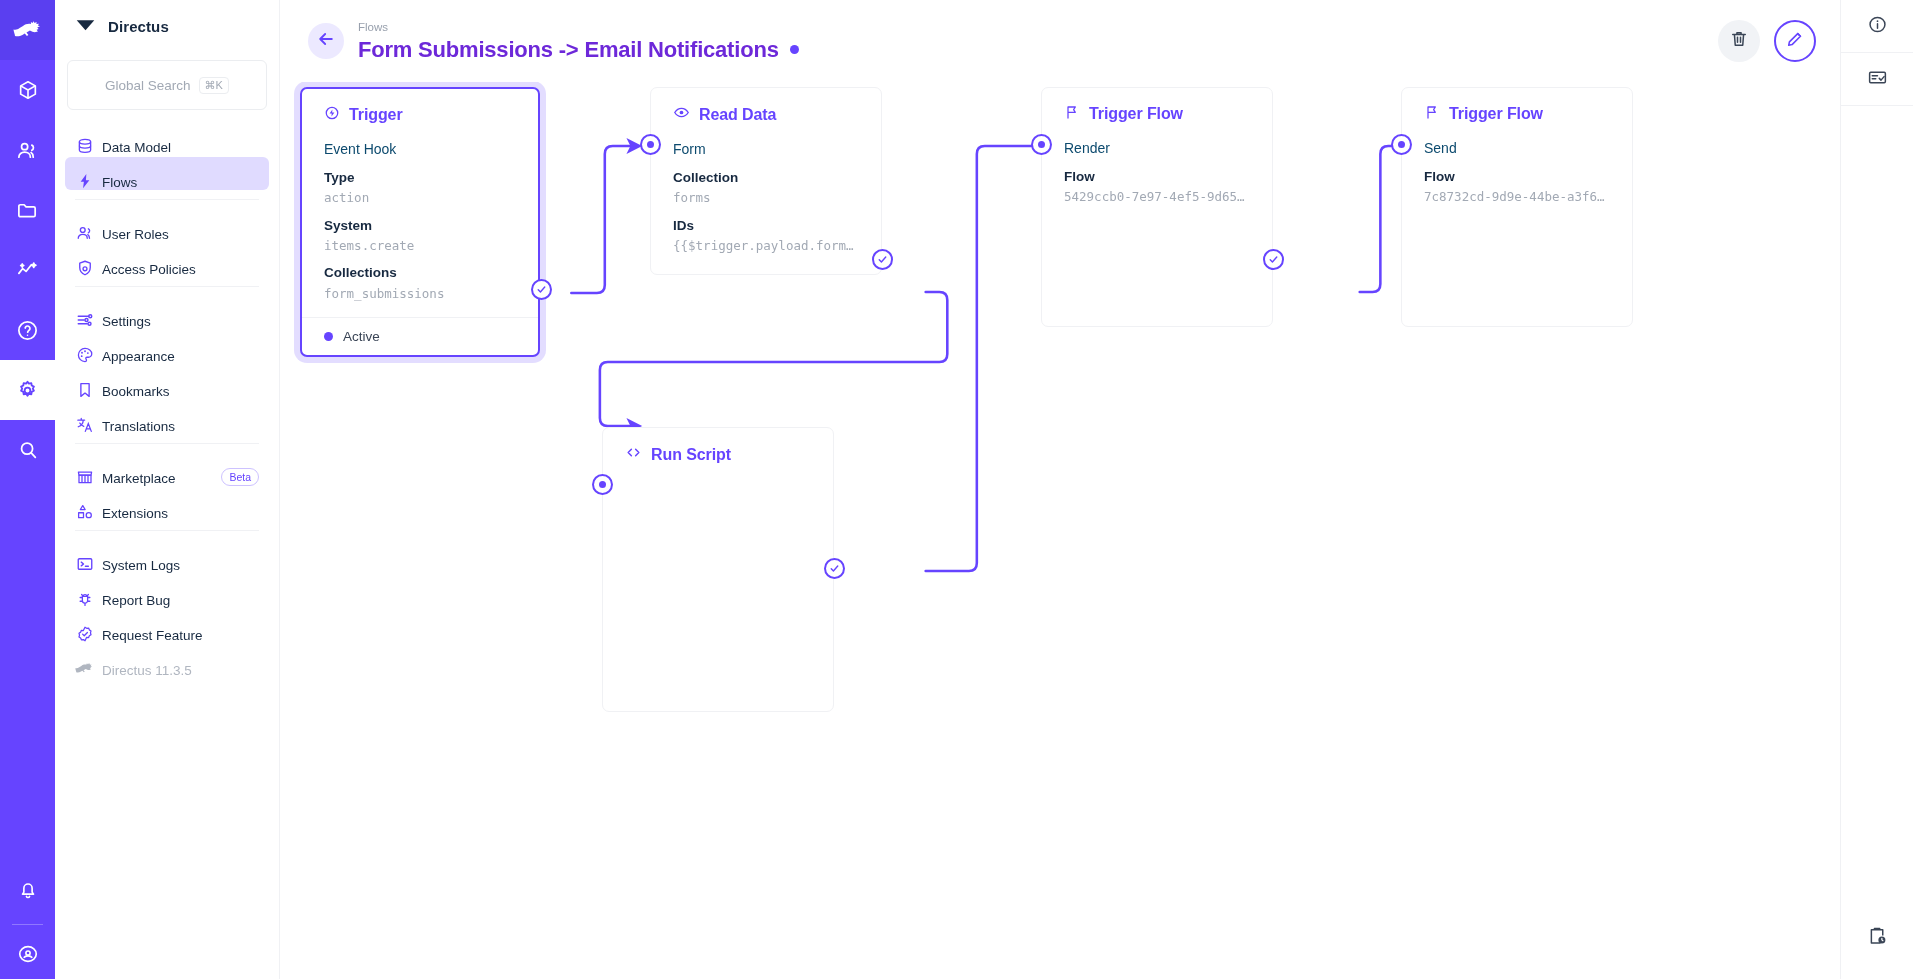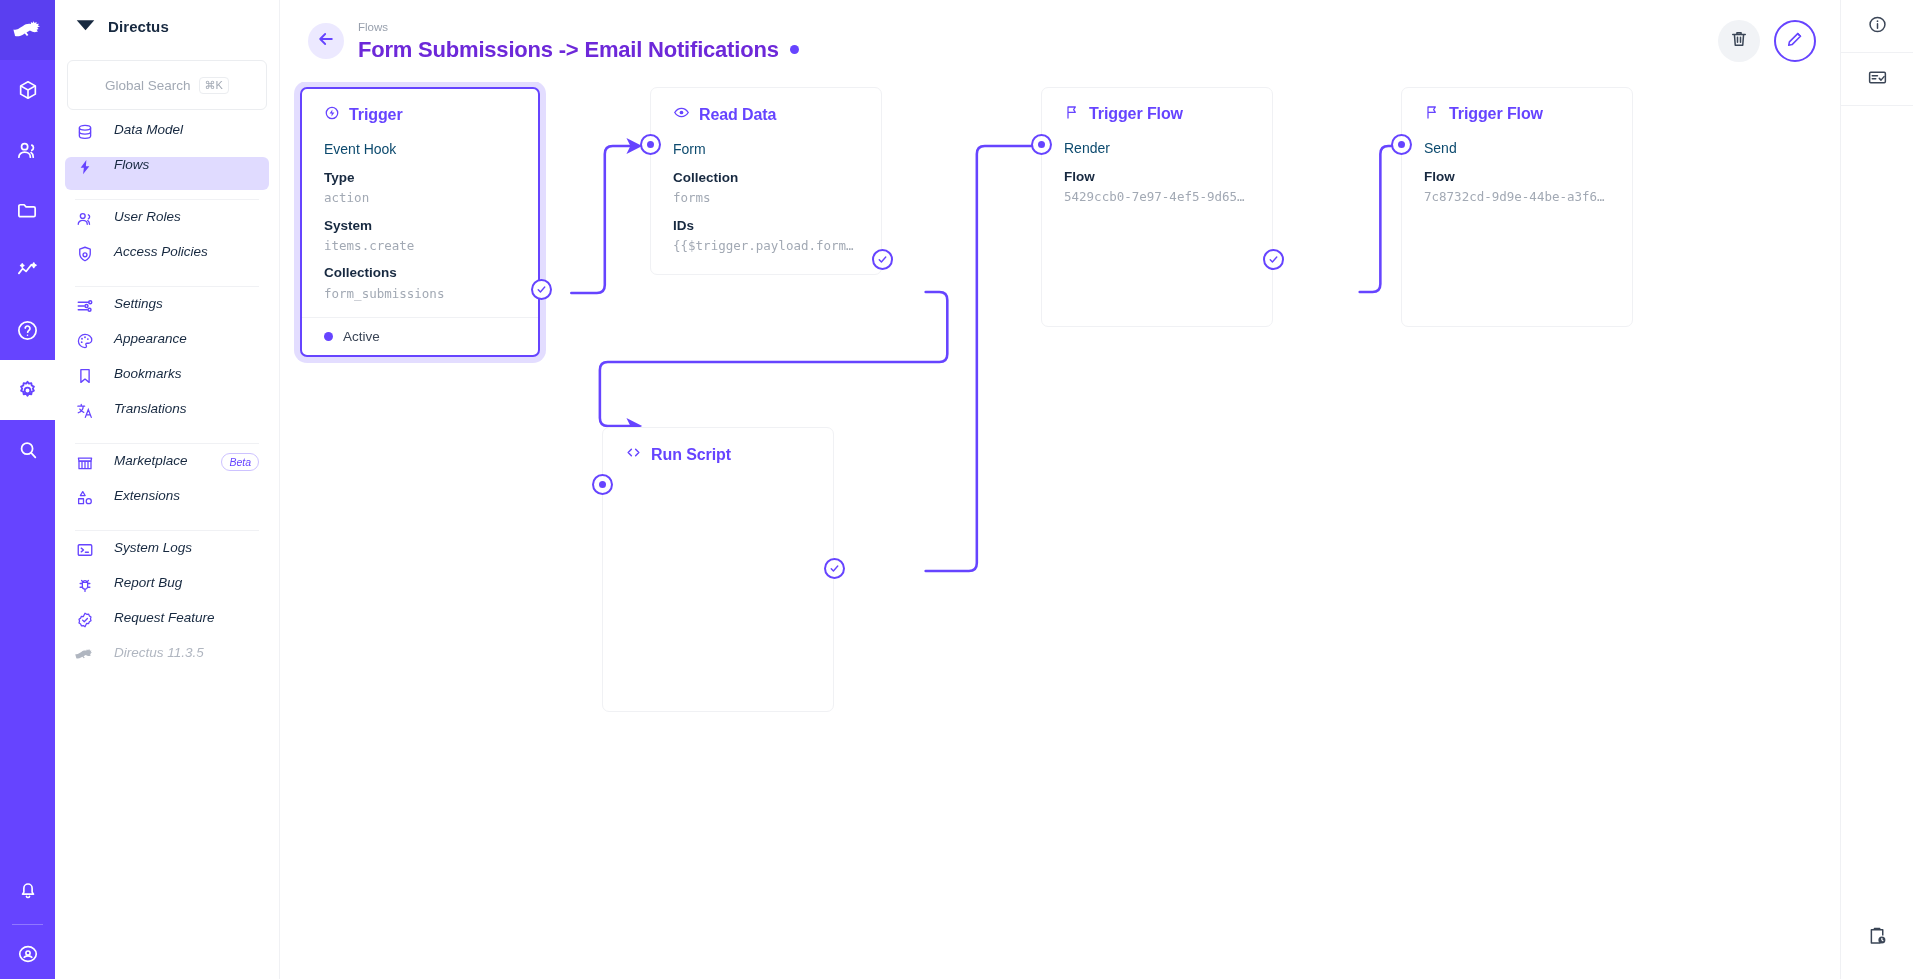--- a/index.html
+++ b/index.html
@@ -51,23 +51,23 @@
     display: flex; align-items: center; justify-content: center; gap: 8px;
     background: #fff;
   }
   .search-box .ph { font-size: 13.5px; color: #a2a9b4; }
   .search-box .kbd {
     font-size: 11px; color: #a2a9b4; border: 1px solid #ebedf0;
     border-radius: 4px; padding: 2px 5px; line-height: 1;
   }
   .nav-list { padding: 6px 10px 0 10px; }
   .nav-item {
-    height: 33px; display: flex; align-items: flex-start; gap: 20px;
+    height: 33px; display: flex; align-items: flex-end; gap: 8px;
     padding: 0 10px; border-radius: 6px; margin-bottom: 2px;
-    color: #172940; font-size: 13.5px; position: relative; font-style: italic;
+    color: #172940; font-size: 13.5px; position: relative;
   }
   .nav-item.active { background: #e0dbff; }
   .nav-item .ico { width: 19px; height: 19px; display: flex; align-items: center; justify-content: center; color: #6644ff; flex: 0 0 19px;}
   .nav-item.muted { color: #b0b6c0; }
   .nav-item.muted .ico { color: #b0b6c0; }
   .nav-item .lbl { flex: 1 1 auto; white-space: nowrap; }
   .badge-beta {
     font-size: 10.5px; color: #6644ff; border: 1px solid #cdc2ff;
     border-radius: 10px; padding: 1px 7px; line-height: 1.35;
   }

